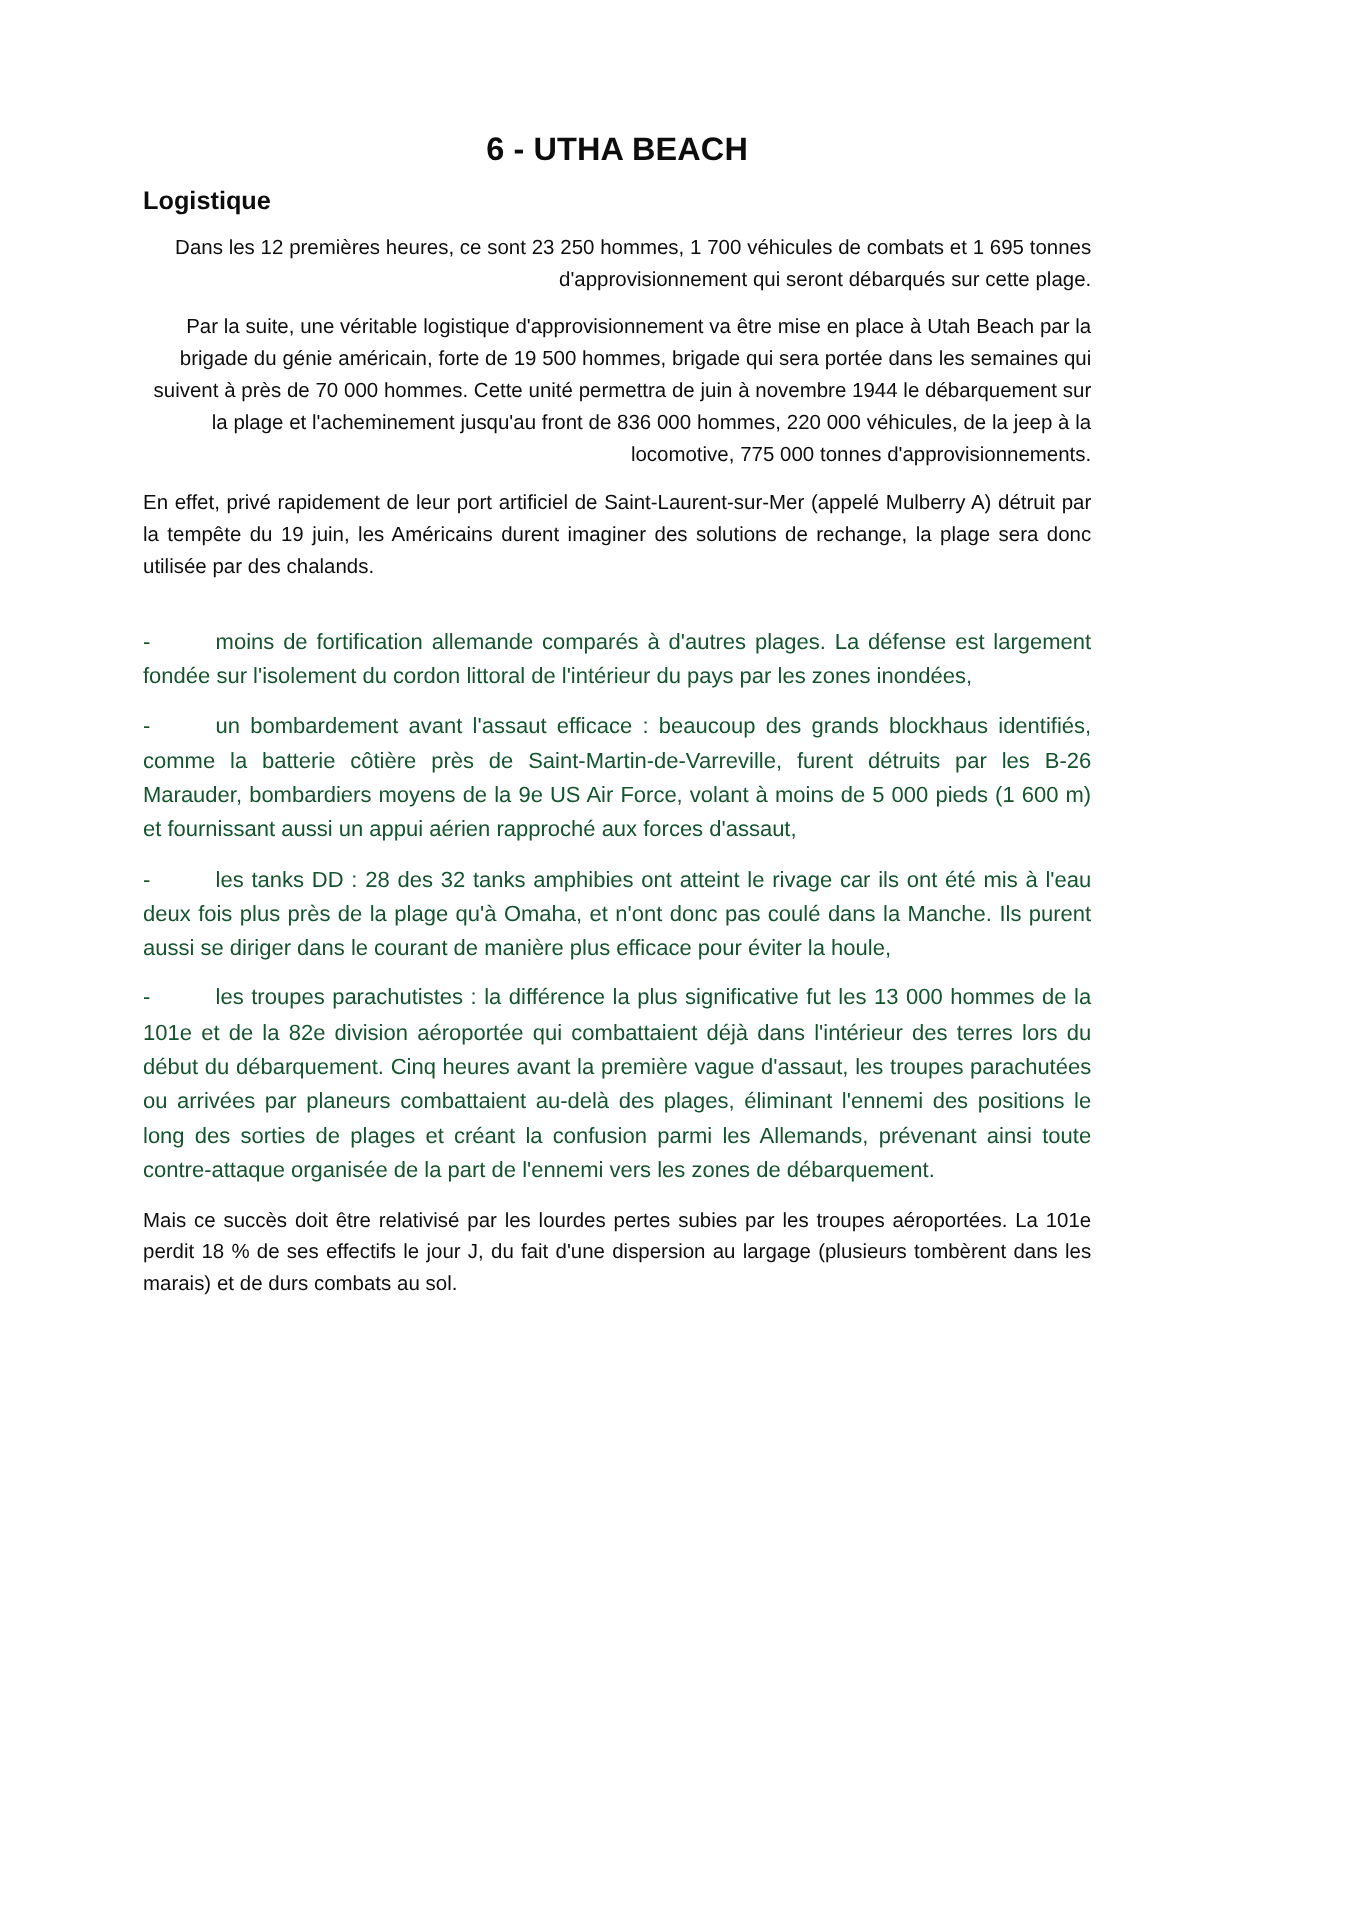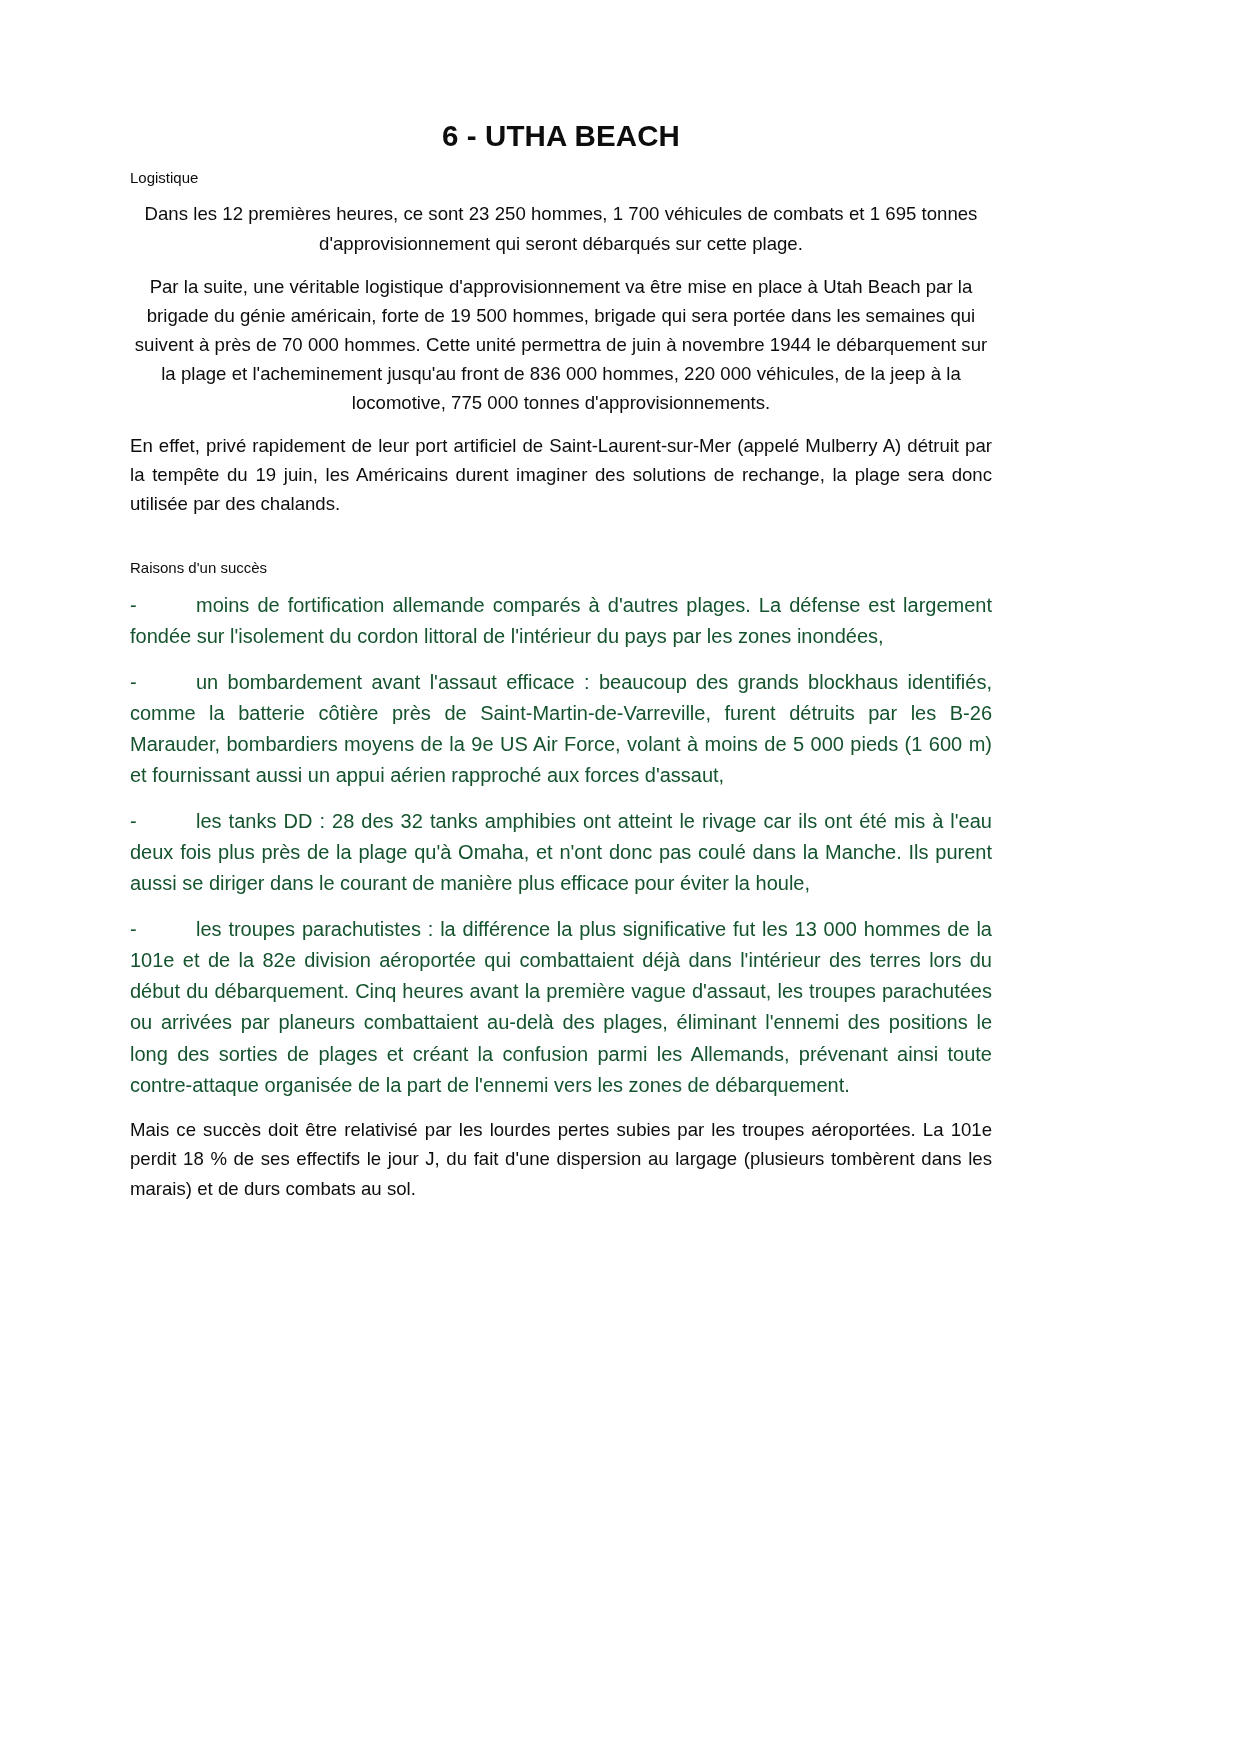--- a/index.html
+++ b/index.html
@@ -29,32 +29,32 @@
   .doc-title {
     font-size: 29.5px;
     font-weight: bold;
     line-height: 1.22;
     letter-spacing: 0.1px;
     margin: 0 0 14px 0;
     color: #0d0d0d;
     text-align: center;
   }
   .sub-head {
-    font-size: 15px;
-    font-weight: normal;
+    font-size: 23px;
+    font-weight: bold;
     line-height: 1.3;
     margin: 0 0 12px 0;
     color: #0d0d0d;
   }
   p.body-text {
     font-size: 18.6px;
     line-height: 1.565;
     margin: 0 0 14px 0;
     color: #0d0d0d;
-    text-align: center;
+    text-align: right;
     word-spacing: 0.1px;
   }
   p.body-text.justify {
     text-align: justify;
     text-justify: inter-word;
   }
   p.body-text:last-child {
     margin-bottom: 0;
   }
   .bullet-item {
@@ -85,21 +85,20 @@
     <h2 class="sub-head">Logistique</h2>
 
     <p class="body-text">Dans les 12 premières heures, ce sont 23 250 hommes, 1 700 véhicules de combats et 1 695 tonnes d'approvisionnement qui seront débarqués sur cette plage.</p>
 
     <p class="body-text">Par la suite, une véritable logistique d'approvisionnement va être mise en place à Utah Beach par la brigade du génie américain, forte de 19 500 hommes, brigade qui sera portée dans les semaines qui suivent à près de 70 000 hommes. Cette unité permettra de juin à novembre 1944 le débarquement sur la plage et l'acheminement jusqu'au front de 836 000 hommes, 220 000 véhicules, de la jeep à la locomotive, 775 000 tonnes d'approvisionnements.</p>
 
     <p class="body-text justify">En effet, privé rapidement de leur port artificiel de Saint-Laurent-sur-Mer (appelé Mulberry A) détruit par la tempête du 19 juin, les Américains durent imaginer des solutions de rechange, la plage sera donc utilisée par des chalands.</p>
 
     <div class="spacer-para"></div>
 
-    <h2 class="sub-head">Raisons d'un succès</h2>
 
 
     <div class="bullet-item">
       <span class="dash">-</span><span>moins de fortification allemande comparés à d'autres plages. La défense est largement fondée sur l'isolement du cordon littoral de l'intérieur du pays par les zones inondées,</span>
     </div>
 
     <div class="bullet-item">
       <span class="dash">-</span><span>un bombardement avant l'assaut efficace : beaucoup des grands blockhaus identifiés, comme la batterie côtière près de Saint-Martin-de-Varreville, furent détruits par les B-26 Marauder, bombardiers moyens de la 9e US Air Force, volant à moins de 5 000 pieds (1 600 m) et fournissant aussi un appui aérien rapproché aux forces d'assaut,</span>
     </div>
 

